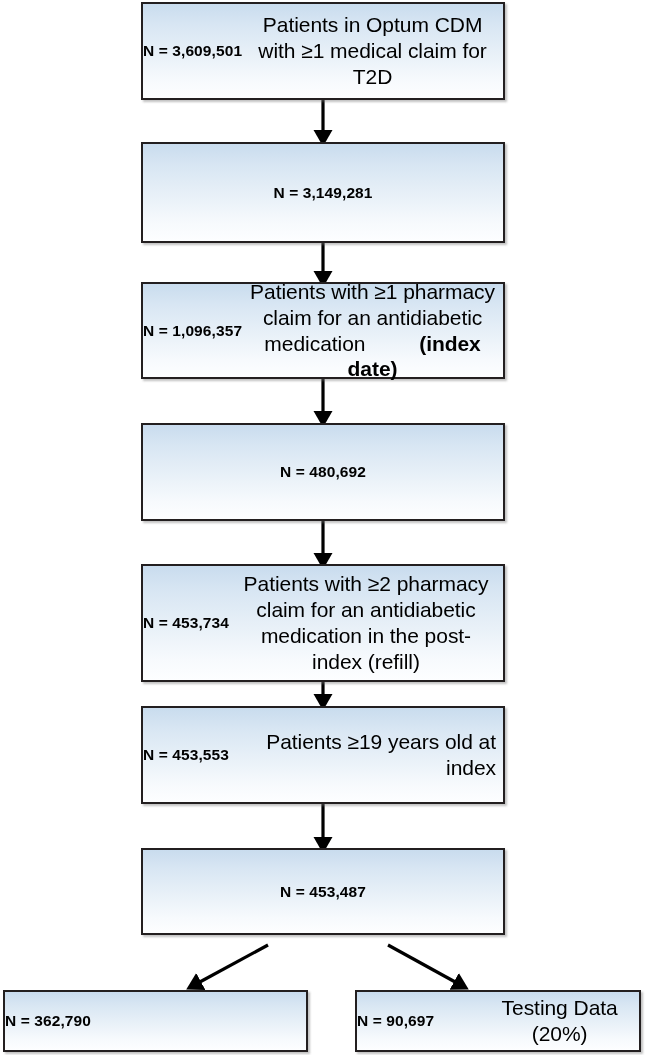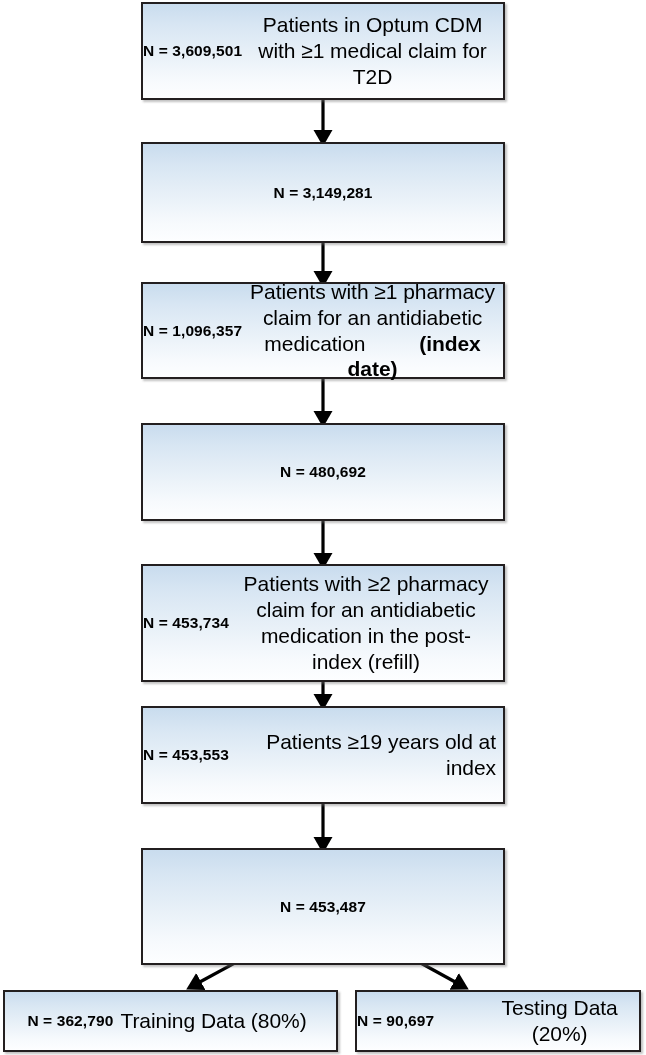--- a/index.html
+++ b/index.html
@@ -56,23 +56,23 @@
   .node .n-desc b { font-weight: bold; margin-left: 48px; }
 
   
   .node.main { left: 141px; width: 364px; }
   #node-1 { top: 2px;   height: 98px; }
   #node-2 { top: 142px; height: 101px; }
   #node-3 { top: 282px; height: 97px; align-items: center; }
   #node-4 { top: 423px; height: 98px; }
   #node-5 { top: 564px; height: 118px; justify-content: flex-end; }
   #node-6 { top: 706px; height: 98px; text-align: right; }
-  #node-7 { top: 848px; height: 117px; }
+  #node-7 { top: 848px; height: 87px; }
 
-  #node-8 { left: 3px;   top: 990px; width: 335px; height: 62px; }
+  #node-8 { left: 3px;   top: 990px; width: 305px; height: 62px; justify-content: space-between; }
   #node-9 { left: 355px; top: 990px; width: 286px; height: 62px; gap: 46px; }
 </style>
 </head>
 <body>
 
 <div id="flowchart">
 
   <svg class="conn-layer" viewBox="0 0 646 1055" width="646" height="1055" xmlns="http://www.w3.org/2000/svg">
     <defs>
       <marker id="arrowhead" markerWidth="7" markerHeight="7" refX="1.0" refY="3.0" orient="auto" markerUnits="strokeWidth">
@@ -134,21 +134,20 @@
     <div class="n-count">N = 453,553</div>
     <div class="n-desc">Patients ≥19 years old at index</div>
   </div>
 
   <div class="node main" id="node-7">
     <div class="n-count">N = 453,487</div>
   </div>
 
   <div class="node" id="node-8">
     <div class="n-count">N = 362,790</div>
-    <div class="n-desc">Training Data (80%)</div>
   </div>
 
   <div class="node" id="node-9">
     <div class="n-count">N = 90,697</div>
     <div class="n-desc">Testing Data (20%)</div>
   </div>
 
 </div>
 
 </body></html>

